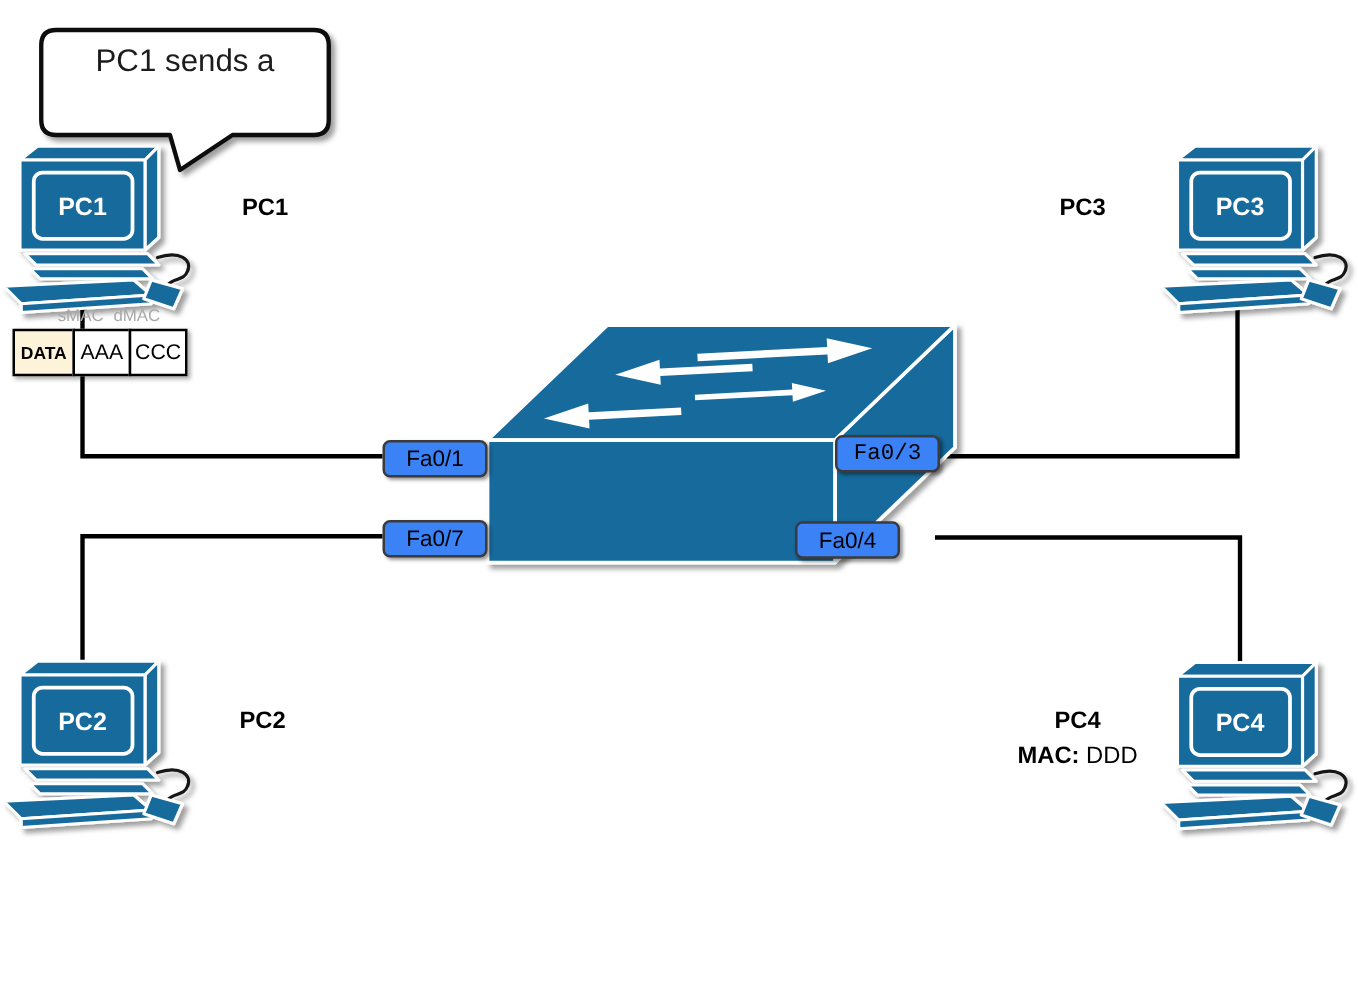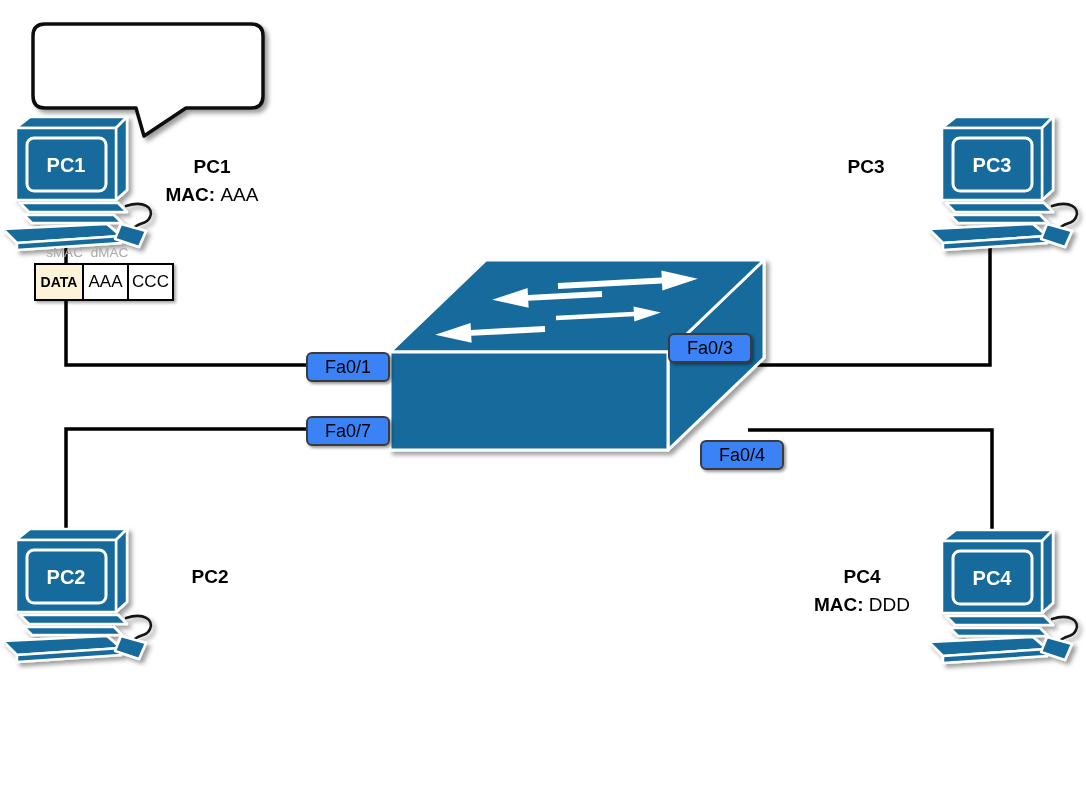--- a/index.html
+++ b/index.html
@@ -28,21 +28,20 @@
   .port{
     position:absolute;width:80px;height:26px;z-index:3;background:#3b82f6;
     border:2px solid #3b3b3b;border-radius:6px;
     box-shadow:2px 2px 3px rgba(0,0,0,.4);
     display:flex;align-items:center;justify-content:center;
     font-size:18px;color:#000;
   }
   .frame-table{
     position:absolute;left:10px;top:263px;display:flex;z-index:3;
     filter:drop-shadow(2px 2px 1.5px rgba(0,0,0,.35));
-    margin-left:24px;
   }
   .cell{
     height:34px;border:2px solid #000;background:#fff;
     display:flex;align-items:center;justify-content:center;font-size:17px;color:#000;
   }
   .cell + .cell{margin-left:-2px;}
   .cell.data{width:46px;background:#fcf3d9;font-weight:bold;font-size:14px;}
   .cell.mac{width:43px;}
   .frame-tags{
     position:absolute;left:42px;top:245px;display:flex;z-index:3;
@@ -102,41 +101,41 @@
 
     <text class="screen" x="66" y="172">PC1</text>
     <text class="screen" x="66" y="584">PC2</text>
     <text class="screen" x="992" y="172">PC3</text>
     <text class="screen" x="992" y="585">PC4</text>
 
     <path class="bubble-path" filter="url(#soft-shadow)" d="M45,24 H251 Q263,24 263,36 V96 Q263,108 251,108 H186 L144,136 L136,108 H45 Q33,108 33,96 V36 Q33,24 45,24 Z"></path>
   </svg>
 
   <div class="callout-text">
+    <div>PC1 sends a</div>
   </div>
 
   <div class="pc-label" style="left:127px;top:153px;">
     <div>PC1</div>
-    <div><span>MAC:</span> <span class="mac-value">AAA</span></div>
   </div>
   <div class="pc-label" style="left:125px;top:563px;">
     <div>PC2</div>
   </div>
   <div class="pc-label" style="left:781px;top:153px;">
     <div>PC3</div>
   </div>
   <div class="pc-label" style="left:777px;top:563px;">
     <div>PC4</div>
     <div><span>MAC:</span> <span class="mac-value">DDD</span></div>
   </div>
 
   <div class="port" style="left:306px;top:352px;">Fa0/1</div>
   <div class="port" style="left:306px;top:416px;">Fa0/7</div>
-  <div class="port" style="left:668px;top:333px;">Fa0/3</div>
-  <div class="port" style="left:700px;top:417px;margin-top:23px;">Fa0/4</div>
+  <div class="port" style="left:668px;top:348px;font-family:Liberation Mono, monospace;">Fa0/3</div>
+  <div class="port" style="left:636px;top:417px;">Fa0/4</div>
 
   <div class="frame-tags">
     <span>sMAC</span>
     <span>dMAC</span>
   </div>
   <div class="frame-table">
     <div class="cell data">DATA</div>
     <div class="cell mac">AAA</div>
     <div class="cell mac">CCC</div>
   </div>

